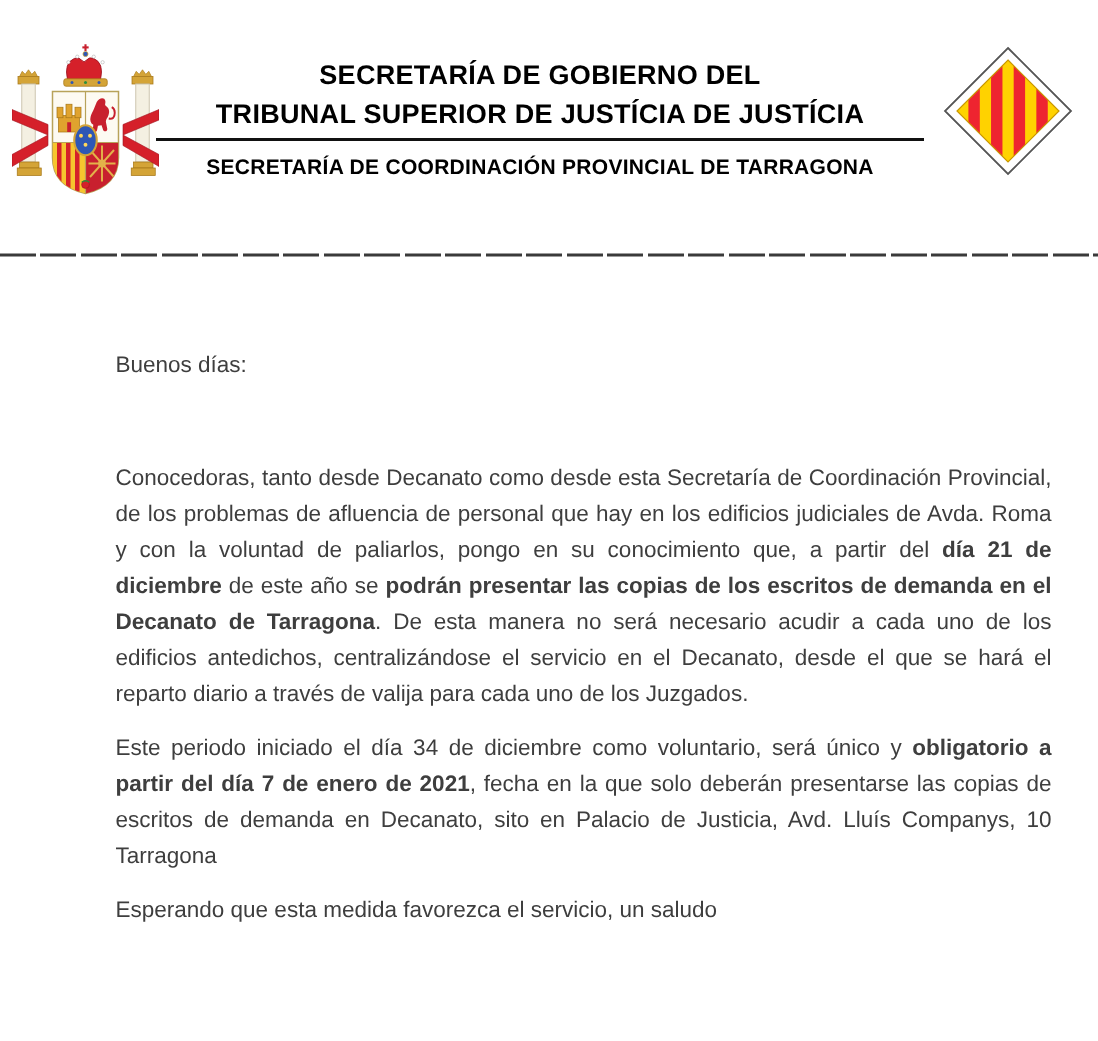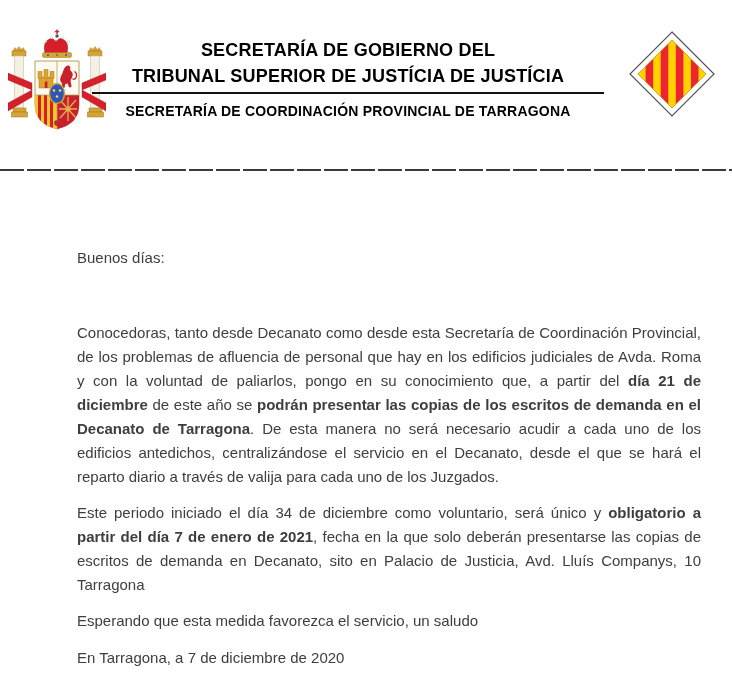--- a/index.html
+++ b/index.html
@@ -3,32 +3,32 @@
 <meta charset="utf-8">
 <style>
   html,body{margin:0;padding:0;background:#ffffff;}
   .page{
     position:relative;width:732px;height:694px;background:#ffffff;overflow:hidden;
     font-family:"Liberation Sans",sans-serif;
   }
   
   .coa{position:absolute;left:8px;top:27px;width:98px;height:112px;}
   .lozenge{position:absolute;left:629px;top:31px;width:86px;height:86px;}
-  .titles{position:absolute;left:88px;top:37px;width:520px;text-align:center;color:#000;}
+  .titles{position:absolute;left:100px;top:37px;width:520px;text-align:center;color:#000;}
   .title-line{font-size:18px;line-height:26px;font-weight:bold;letter-spacing:.2px;}
   .title-rule{border:0;border-top:2px solid #111;margin:3px 4px 4px 4px;height:0;}
   .subtitle{font-size:14px;line-height:20px;font-weight:bold;letter-spacing:.2px;padding-top:3px;}
   
   .sep{
     position:absolute;left:0;top:169px;width:732px;height:1.5px;
     background:repeating-linear-gradient(to right,#3a3a3a 0 24px,rgba(0,0,0,0) 24px 27px);
   }
   
   .content{
-    position:absolute;left:77px;top:246px;width:624px;
+    position:absolute;left:77px;top:232px;width:624px;
     font-size:15px;line-height:24px;color:#3e3e3e;
   }
   .greeting{margin:0 0 51px 0;}
   .para{margin:0 0 12px 0;text-align:justify;}
   .para.plain{text-align:left;margin:0 0 13px 0;}
   .b{font-weight:bold;}
 </style>
 </head>
 <body>
 
@@ -152,16 +152,15 @@
 
   <main class="content">
     <p class="greeting">Buenos días:</p>
 
     <p class="para"><span>Conocedoras, tanto desde Decanato como desde esta Secretaría de Coordinación Provincial, de los problemas de afluencia de personal que hay en los edificios judiciales de Avda. Roma y con la voluntad de paliarlos, pongo en su conocimiento que, a partir del </span><span class="b">día 21 de diciembre</span><span> de este año se </span><span class="b">podrán presentar las copias de los escritos de demanda en el Decanato de Tarragona</span><span>. De esta manera no será necesario acudir a cada uno de los edificios antedichos, centralizándose el servicio en el Decanato, desde el que se hará el reparto diario a través de valija para cada uno de los Juzgados.</span></p>
 
     <p class="para"><span>Este periodo iniciado el día 34 de diciembre como voluntario, será único y </span><span class="b">obligatorio a partir del día 7 de enero de 2021</span><span>, fecha en la que solo deberán presentarse las copias de escritos de demanda en Decanato, sito en Palacio de Justicia, Avd. Lluís Companys, 10 Tarragona</span></p>
 
     <p class="para plain">Esperando que esta medida favorezca el servicio, un saludo</p>
 
-    <p class="para plain">En Tarragona, a 7 de diciembre de 2020</p>
   </main>
 
 </div>
 
 </body></html>

